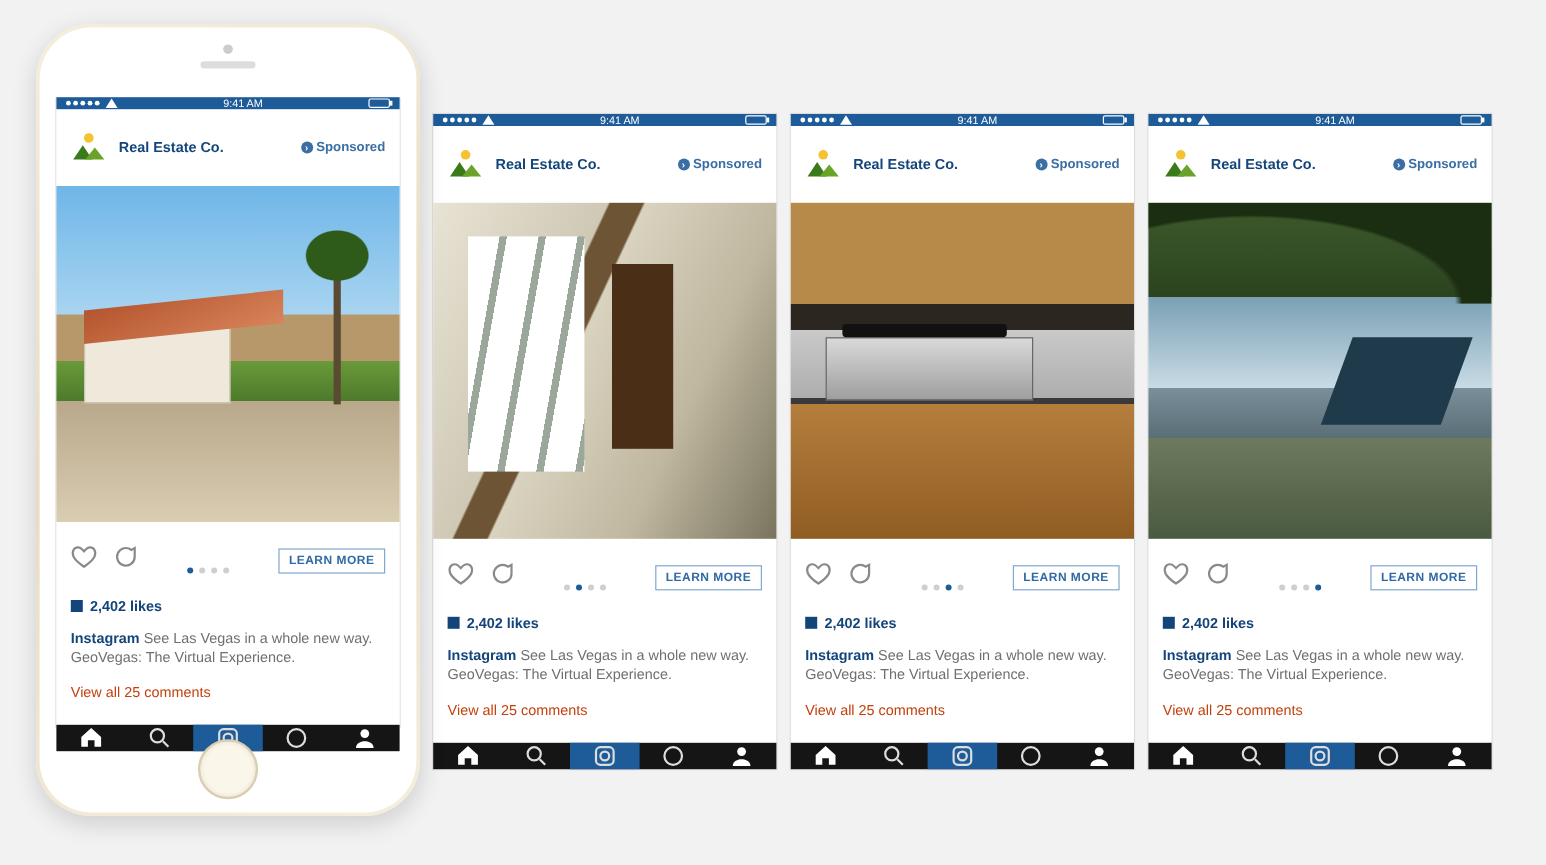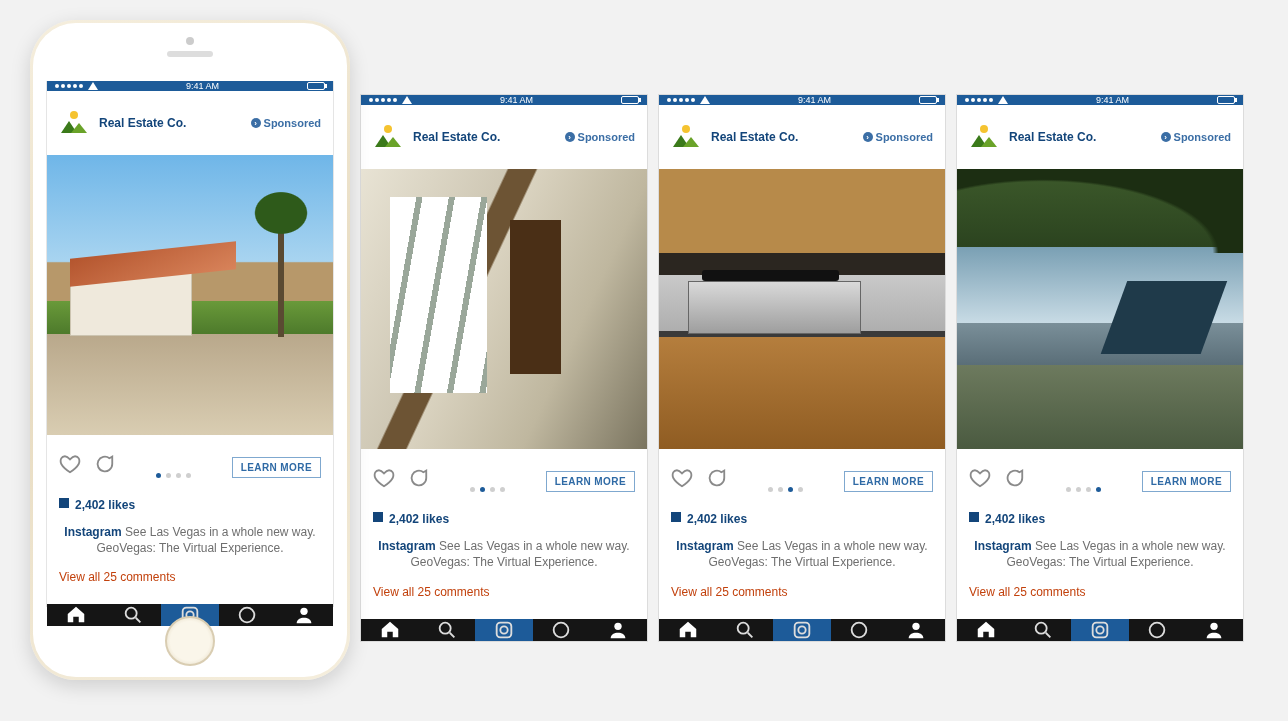--- a/index.html
+++ b/index.html
@@ -175,23 +175,23 @@
   .icon-heart,.icon-comment{display:inline-block;}
   .icon-heart svg,.icon-comment svg{width:22px;height:22px;stroke:#8a8a8a;fill:none;stroke-width:2;}
   .dots{display:flex;gap:5px;align-items:center;}
   .dot{width:5px;height:5px;border-radius:50%;background:#cfcfcf;}
   .dot.active{background:#1d5b99;}
   .learn-more{
     border:1px solid #7fa8cf;color:#2f6aa5;font-size:10px;font-weight:600;
     padding:4px 8px;letter-spacing:.4px;background:#fff;cursor:pointer;
   }
   
-  .likes{color:#13457a;font-weight:700;font-size:12px;padding:6px 12px 2px;display:flex;gap:6px;align-items:flex-start;}
+  .likes{color:#13457a;font-weight:700;font-size:12px;padding:6px 12px 2px;display:flex;gap:6px;align-items:center;}
   .like-icon{width:10px;height:10px;background:#13457a;display:inline-block;}
-  .caption{padding:0 12px 4px;color:#6f6f6f;font-size:12px;line-height:1.35;text-align:center;}
+  .caption{padding:0 12px 4px;color:#6f6f6f;font-size:12px;line-height:1.35;}
   .caption .handle{color:#13457a;font-weight:600;}
   .view-comments{padding:0 12px 10px;color:#c2410c;font-size:12px;}
   
   .tabbar{height:44px;background:#151515;display:flex;}
   .tab{flex:1;display:flex;align-items:center;justify-content:center;}
   .tab svg{width:22px;height:22px;fill:#fff;}
   .tab.stroke svg{fill:none;stroke:#ddd;stroke-width:2;}
   .tab.active{background:#1d5b99;}
 </style>
 </head>

